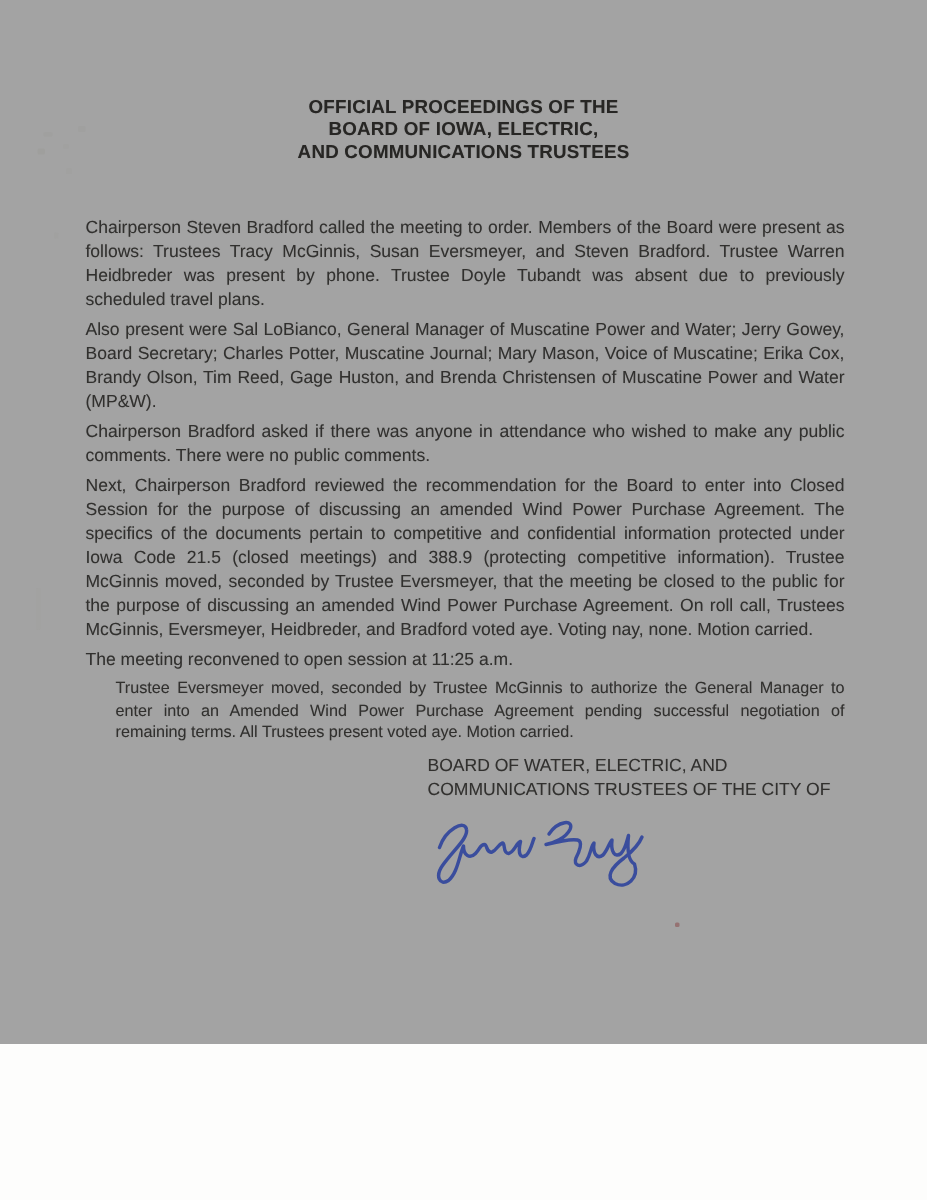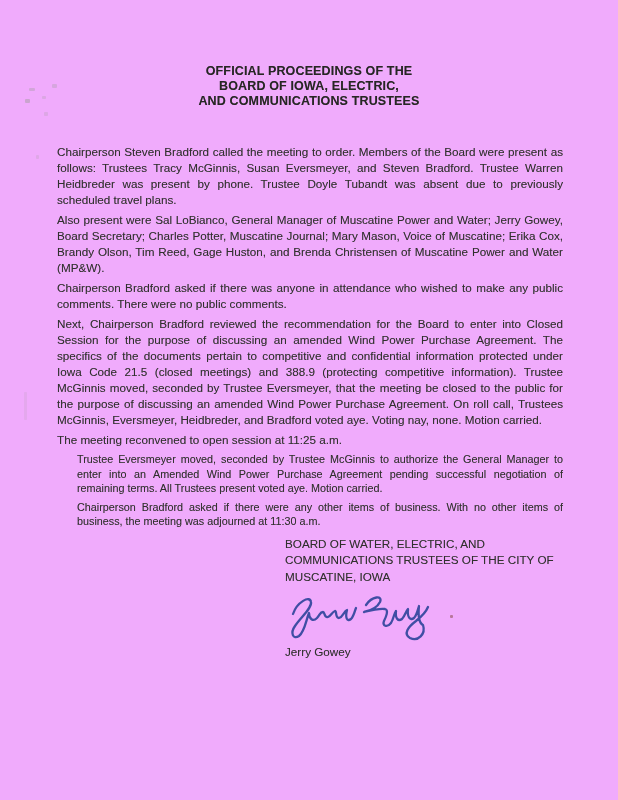--- a/index.html
+++ b/index.html
@@ -3,22 +3,22 @@
 <meta charset="utf-8">
 <style>
   html, body { margin: 0; padding: 0; }
   body {
     width: 618px; height: 800px;
     background: #fdfdfc;
     font-family: "Liberation Sans", sans-serif;
   }
   .page {
     position: relative;
-    width: 618px; height: 800px;
-    background: #f0abfc;
+    width: 618px; height: 696px;
+    background: #a3a3a3;
     overflow: hidden;
     color: #2e2d2b;
   }
   .doc-header {
     position: absolute;
     top: 64px; left: 0; width: 100%;
     text-align: center;
     font-weight: 700;
     font-size: 12.5px;
     line-height: 15.2px;
@@ -92,29 +92,26 @@
     <div>AND COMMUNICATIONS TRUSTEES</div>
   </div>
 
   <div class="content">
     <p>Chairperson Steven Bradford called the meeting to order. Members of the Board were present as follows: Trustees Tracy McGinnis, Susan Eversmeyer, and Steven Bradford. Trustee Warren Heidbreder was present by phone.  Trustee Doyle Tubandt was absent due to previously scheduled travel plans.</p>
     <p>Also present were Sal LoBianco, General Manager of Muscatine Power and Water; Jerry Gowey, Board Secretary; Charles Potter, Muscatine Journal; Mary Mason, Voice of Muscatine; Erika Cox, Brandy Olson, Tim Reed, Gage Huston, and Brenda Christensen of Muscatine Power and Water (MP&amp;W).</p>
     <p>Chairperson Bradford asked if there was anyone in attendance who wished to make any public comments. There were no public comments.</p>
     <p>Next, Chairperson Bradford reviewed the recommendation for the Board to enter into Closed Session for the purpose of discussing an amended Wind Power Purchase Agreement. The specifics of the documents pertain to competitive and confidential information protected under Iowa Code 21.5 (closed meetings) and 388.9 (protecting competitive information). Trustee McGinnis moved, seconded by Trustee Eversmeyer, that the meeting be closed to the public for the purpose of discussing an amended Wind Power Purchase Agreement. On roll call, Trustees McGinnis, Eversmeyer, Heidbreder, and Bradford voted aye. Voting nay, none. Motion carried.</p>
     <p>The meeting reconvened to open session at 11:25 a.m.</p>
     <p class="small">Trustee Eversmeyer moved, seconded by Trustee McGinnis to authorize the General Manager to enter into an Amended Wind Power Purchase Agreement pending successful negotiation of remaining terms. All Trustees present voted aye. Motion carried.</p>
-    <p class="small">Chairperson Bradford asked if there were any other items of business. With no other items of business, the meeting was adjourned at 11:30 a.m.</p>
 
     <div class="closing">
       <div>BOARD OF WATER, ELECTRIC, AND</div>
       <div>COMMUNICATIONS TRUSTEES OF THE CITY OF</div>
-      <div>MUSCATINE, IOWA</div>
 
       <svg class="sig-svg" width="152" height="52" viewBox="0 0 152 52" aria-hidden="true">
         <path d="M13,22 C17,10 30,3 31,10 C32,16 22,24 15,34 C10,41 13,48 19,44 C25,39 26,28 29,21 C29,27 33,30 37,26 C40,23 40,20 43,20 C45,20 44,26 48,25 C51,24 52,20 55,19 C57,19 55,26 59,26 C63,25 64,19 67,18 C65,26 67,30 71,27 C74,24 75,18 76,16" fill="none" stroke="#31459c" stroke-width="2.3" stroke-linecap="round" stroke-linejoin="round" opacity="0.92"></path>
         <path d="M86,13 C92,4 103,3 100,10 C97,16 89,19 84,20 C92,18 100,16 105,17 C109,18 106,25 104,29 C102,34 107,36 111,31 C114,26 114,21 116,19 C115,26 118,30 122,27 C125,24 126,19 128,17 C127,25 130,29 134,26 C137,23 138,17 139,14 C138,24 139,31 143,33 C146,42 138,50 130,46 C123,42 128,35 136,29 C141,25 146,20 148,15" fill="none" stroke="#31459c" stroke-width="2.3" stroke-linecap="round" stroke-linejoin="round" opacity="0.92"></path>
       </svg>
 
-      <div class="typed-line">Jerry Gowey</div>
     </div>
   </div>
 
 </div>
 
 </body></html>

